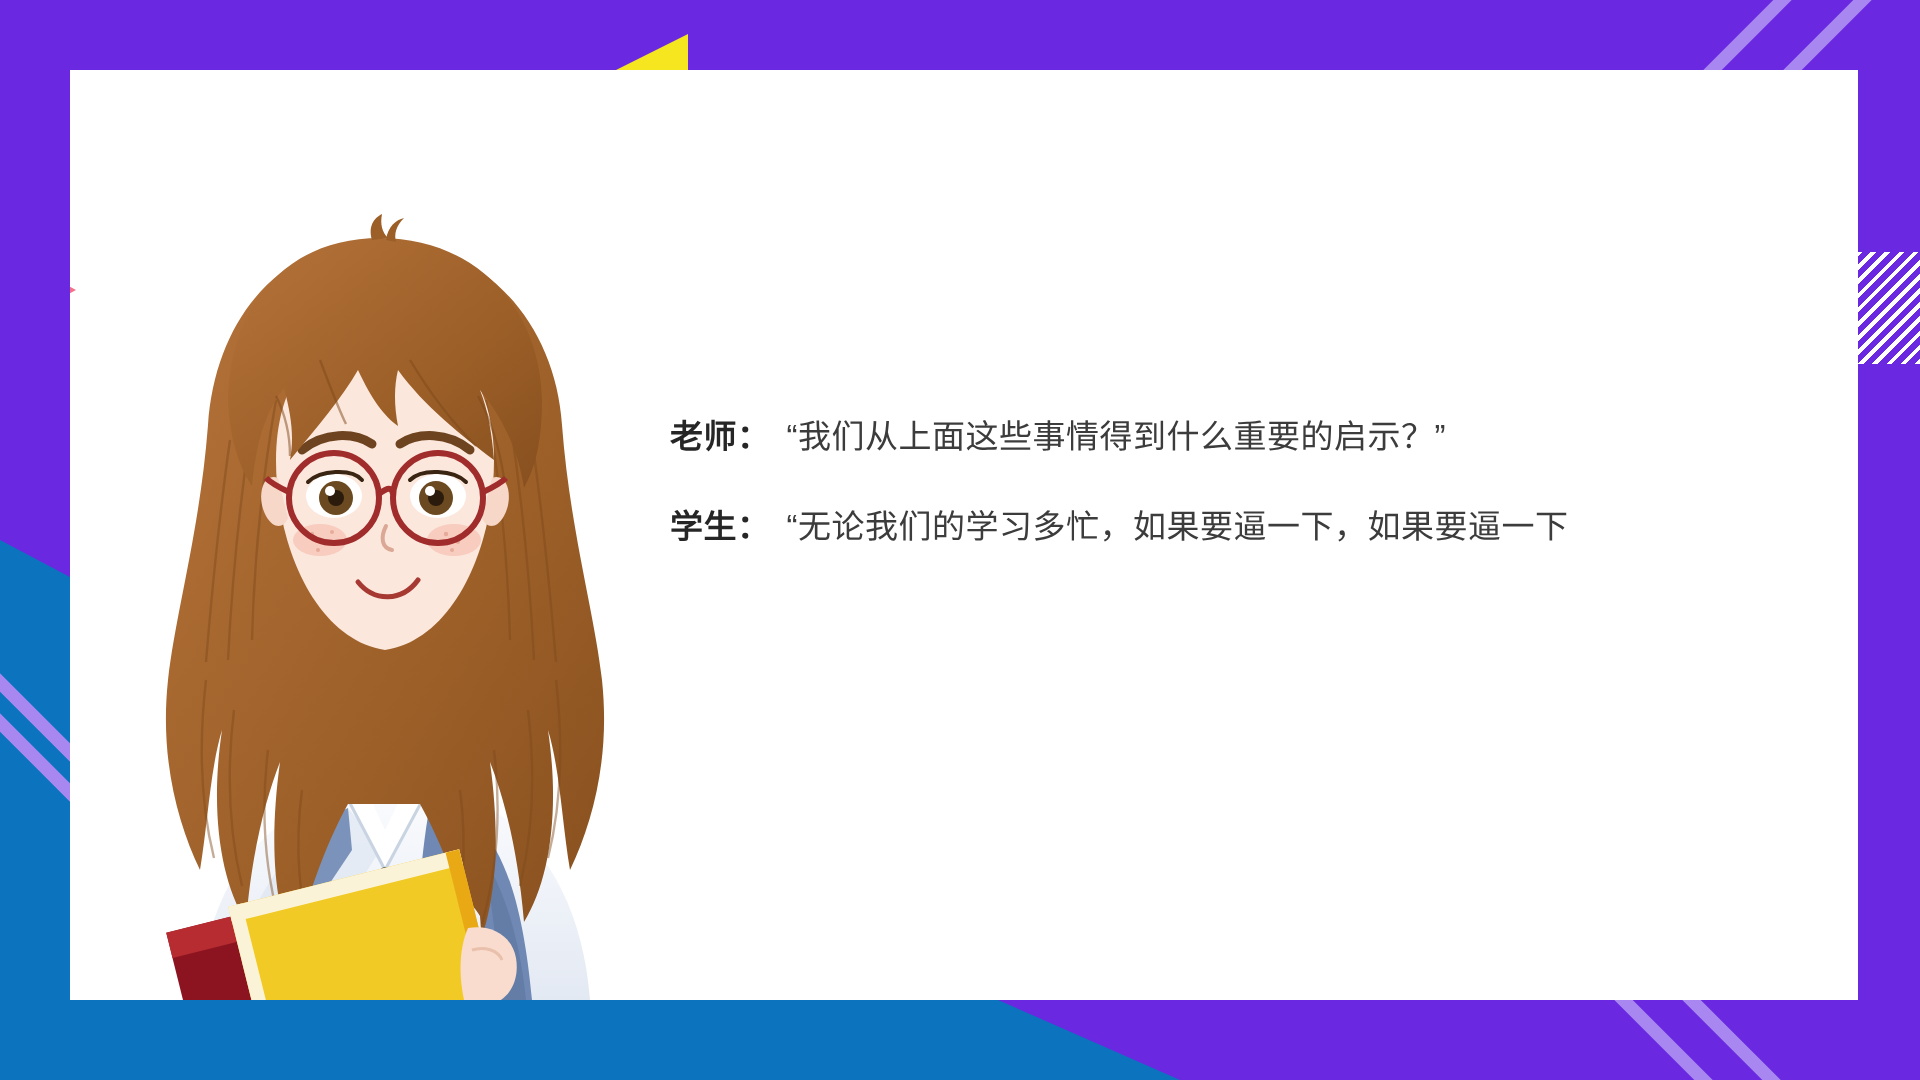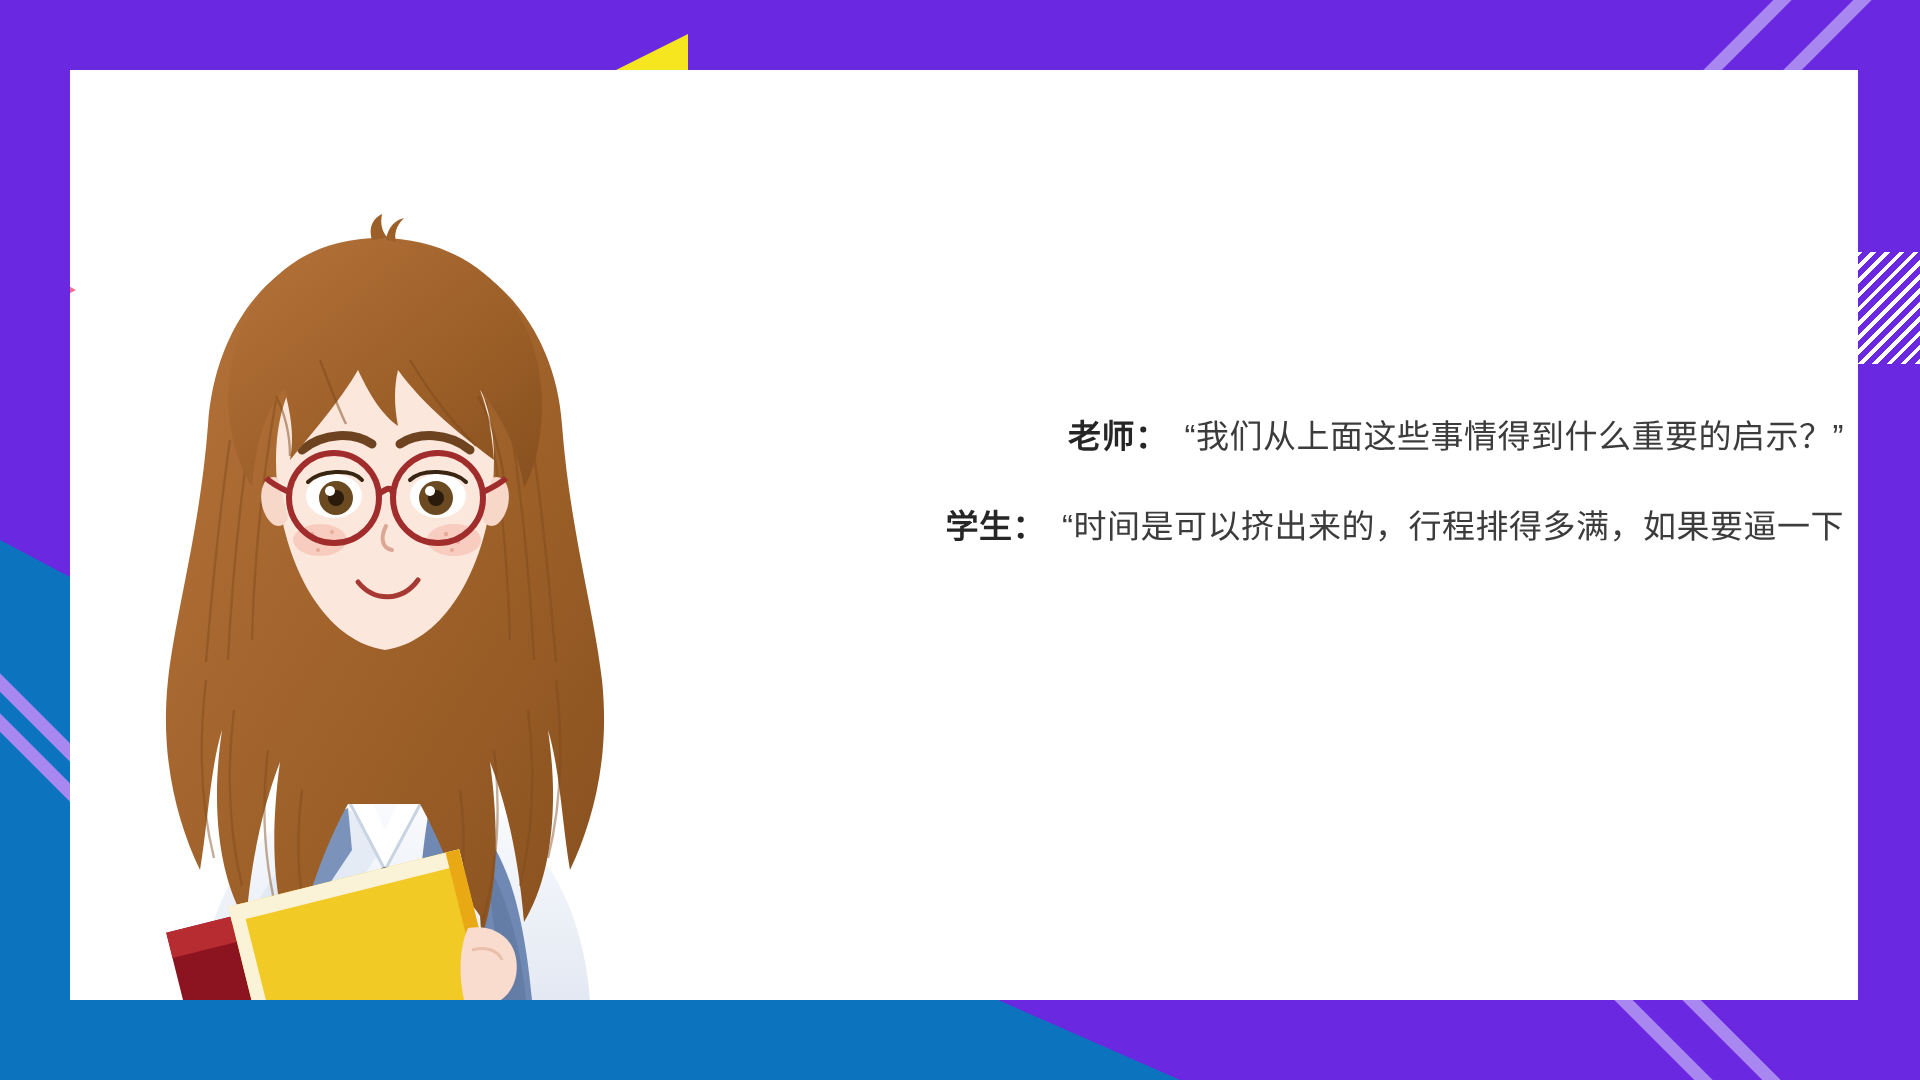--- a/index.html
+++ b/index.html
@@ -107,24 +107,23 @@
     left: 10px;
     bottom: 0;
     width: 600px;
     height: 790px;
   }
   #illustration svg { display: block; width: 100%; height: 100%; }
 
   
   #dialogue {
     position: absolute;
-    left: 624px;
+    left: 600px;
     top: 330px;
     width: 1150px;
-    text-align: right;
   }
   .line {
     font-family: "Liberation Sans", "DejaVu Sans", sans-serif;
     font-size: 33px;
     line-height: 74px;
     color: #3C3C3C;
     letter-spacing: 0.5px;
     white-space: nowrap;
   }
   .speaker {
@@ -338,19 +337,19 @@
     <div id="dialogue">
 
       <div class="para">
         <div class="line">
           <span class="speaker">老师：</span><span class="quote">“我们从上面这些事情得到什么重要的启示？”</span>
         </div>
       </div>
 
       <div class="para second">
         <div class="line">
-          <span class="speaker">学生：</span><span class="quote">“时间是可以挤出来的，行程排得多满，如果要逼一下</span>
+          <span class="speaker">学生：</span><span class="quote">“无论我们的学习多忙，如果要逼一下，如果要逼一下</span>
         </div>
       </div>
 
     </div>
   </div>
 </div>
 
 </body></html>

